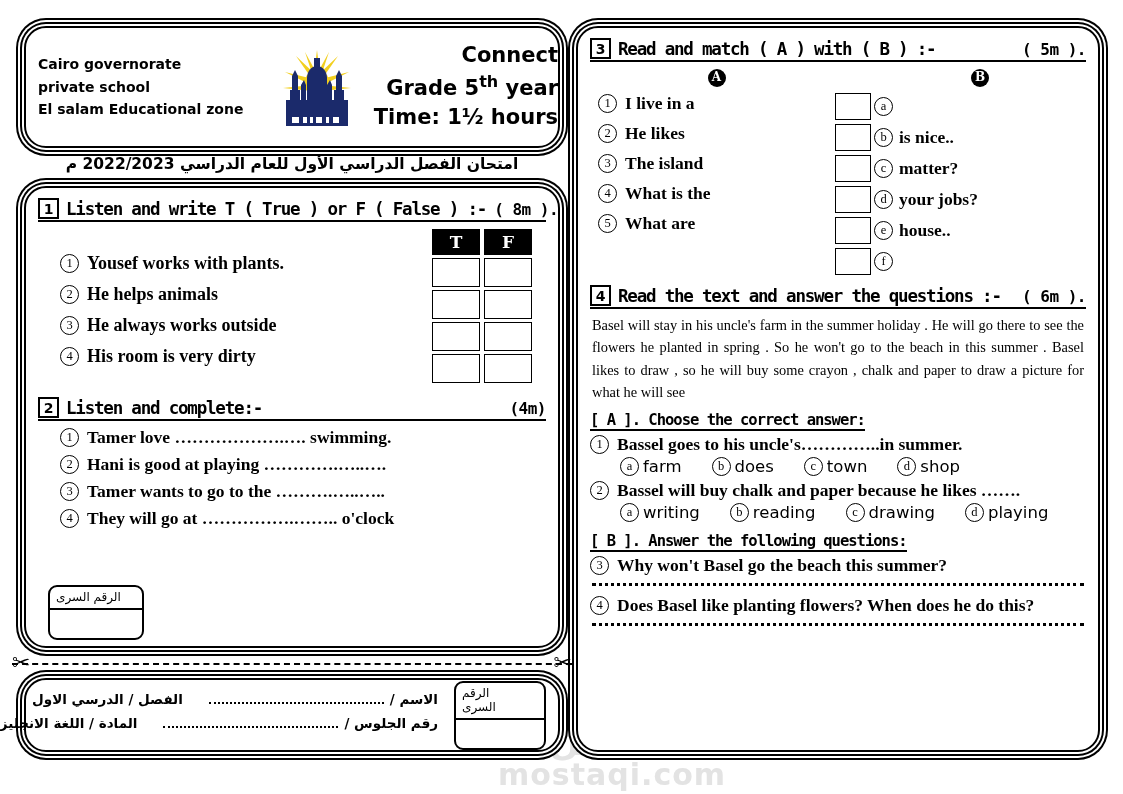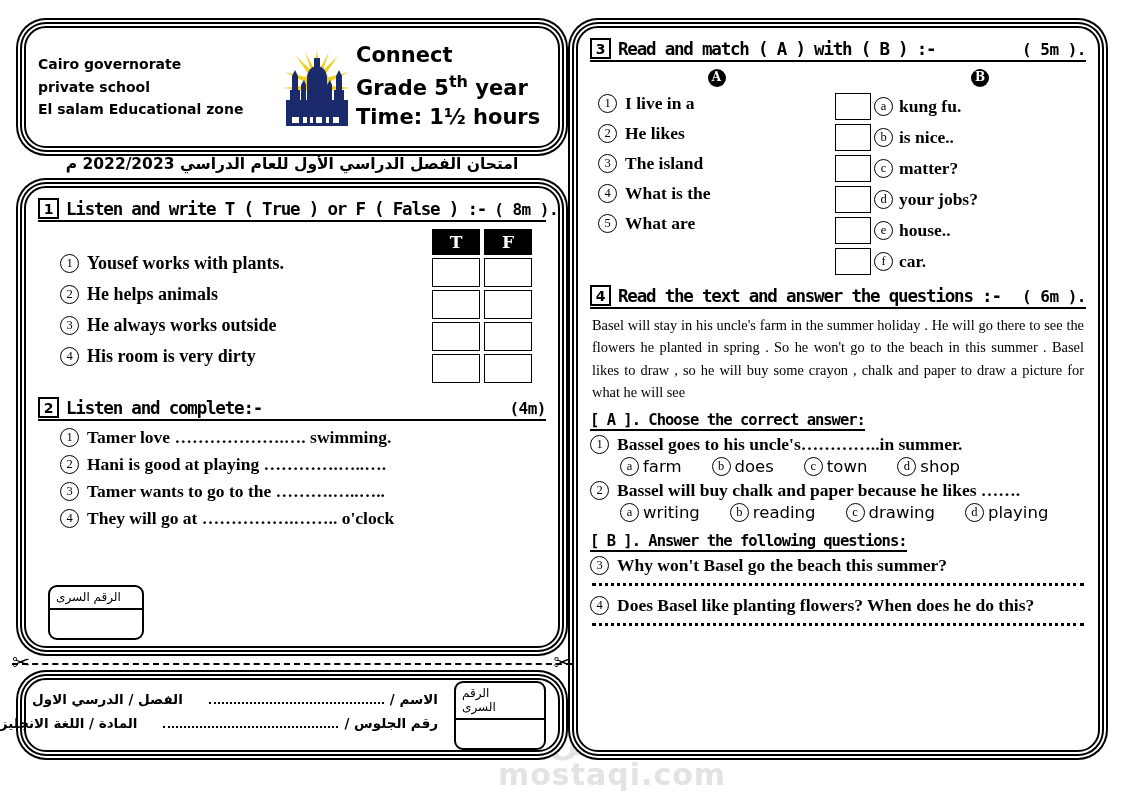--- a/index.html
+++ b/index.html
@@ -37,21 +37,21 @@
   #header-box { left: 24px; top: 26px; width: 536px; height: 122px; }
   .hdr-inner { display: flex; height: 100%; align-items: center; }
   .hdr-left {
     flex: 0 0 252px; text-align: left;
     font-family: "DejaVu Sans", sans-serif;
     font-weight: bold; font-size: 14px; line-height: 1.62;
     color: #000; padding-left: 12px;
   }
   .hdr-logo { flex: 0 0 78px; display:flex; align-items:center; justify-content:center; }
   .hdr-right {
-    flex: 1; text-align: left;
+    flex: 1; text-align: right;
     font-family: "DejaVu Sans", sans-serif;
     font-weight: bold; font-size: 21px; line-height: 1.42; color: #000;
   }
   .hdr-right sup { font-size: 16px; vertical-align: super; }
 
   
   #exam-title-ar {
     position: absolute; left: 24px; top: 155px; width: 536px;
     text-align: center; direction: rtl;
     font-family: "DejaVu Sans", sans-serif;
@@ -462,41 +462,39 @@
             <div class="mbox"></div>
             <div class="mbox"></div>
             <div class="mbox"></div>
           </div>
           <div class="match-opts">
             <div class="col-hdr">
               <span class="badge-circ">B</span>
             </div>
             <div class="item">
               <span class="circ-let">a</span>
-              <span class="item-txt">kung fu.</span>
             </div>
             <div class="item">
               <span class="circ-let">b</span>
               <span class="item-txt">is nice..</span>
             </div>
             <div class="item">
               <span class="circ-let">c</span>
               <span class="item-txt">matter?</span>
             </div>
             <div class="item">
               <span class="circ-let">d</span>
               <span class="item-txt">your  jobs?</span>
             </div>
             <div class="item">
               <span class="circ-let">e</span>
               <span class="item-txt">house..</span>
             </div>
             <div class="item">
               <span class="circ-let">f</span>
-              <span class="item-txt">car.</span>
             </div>
           </div>
         </div>
       </div>
 
       <div class="q-head" style="margin-top:6px;">
         <span class="q-num">4</span>
         <span class="q-title">Read the text and answer the questions :-</span>
         <span class="q-marks">( 6m ).</span>
       </div>

